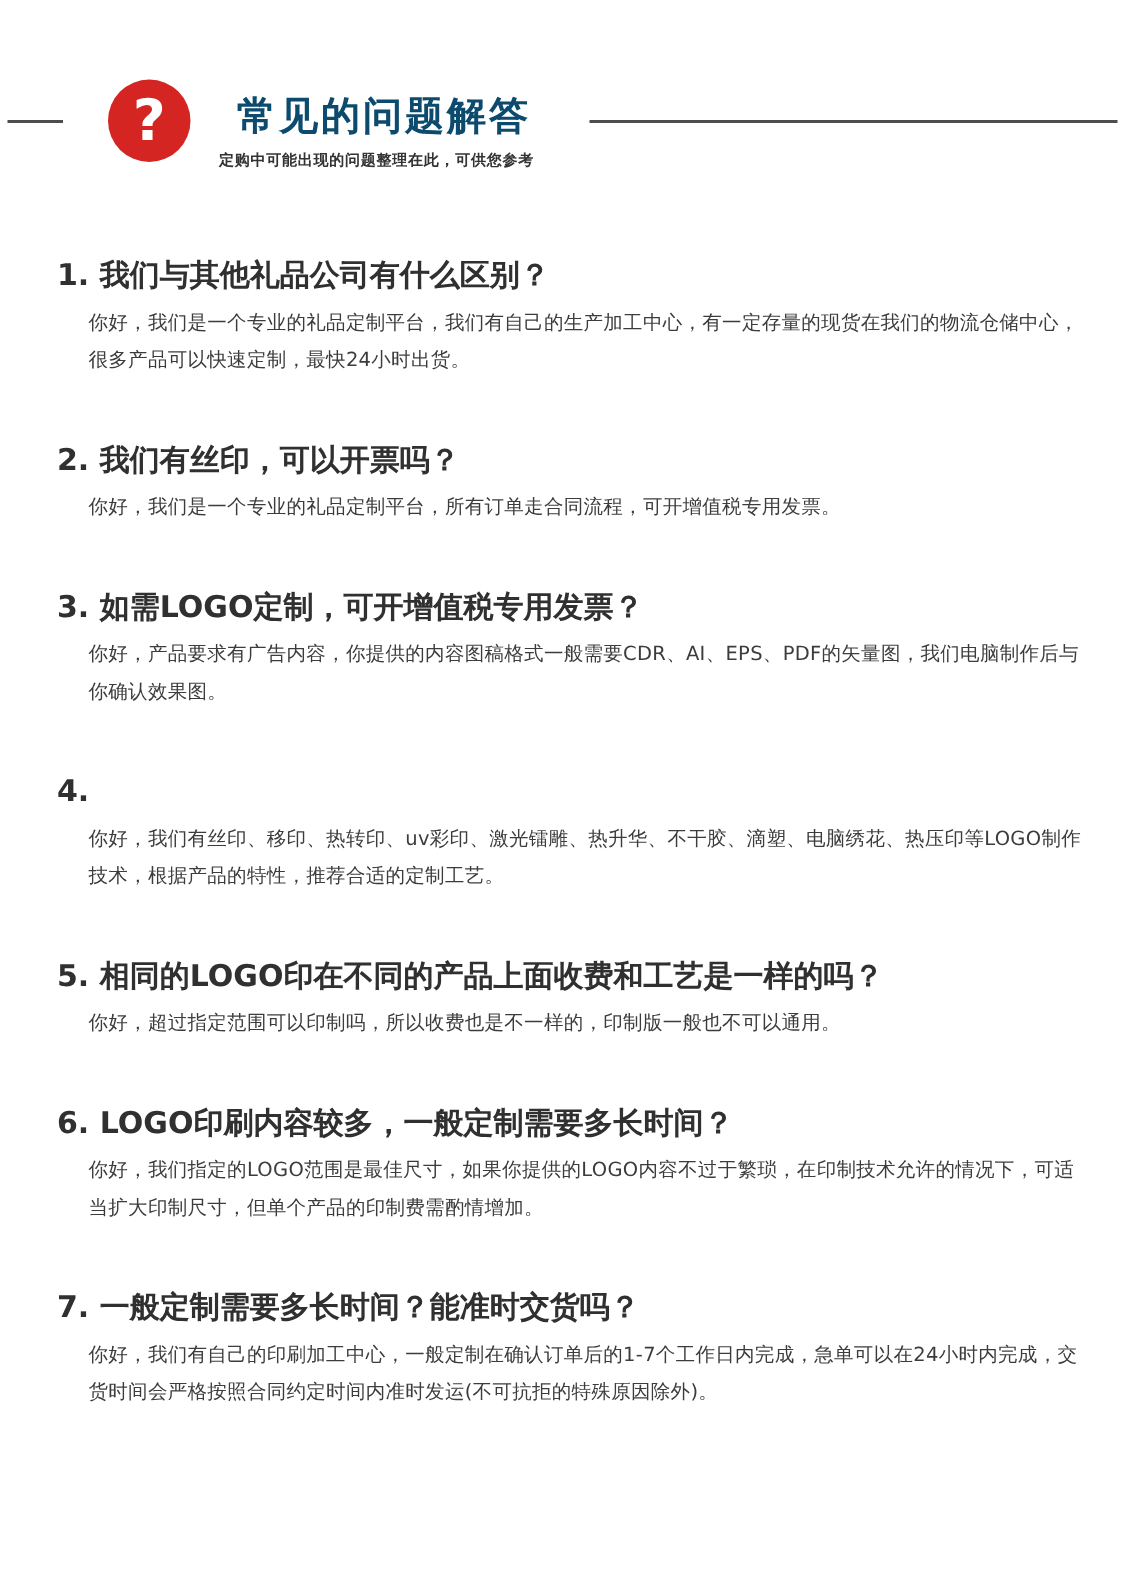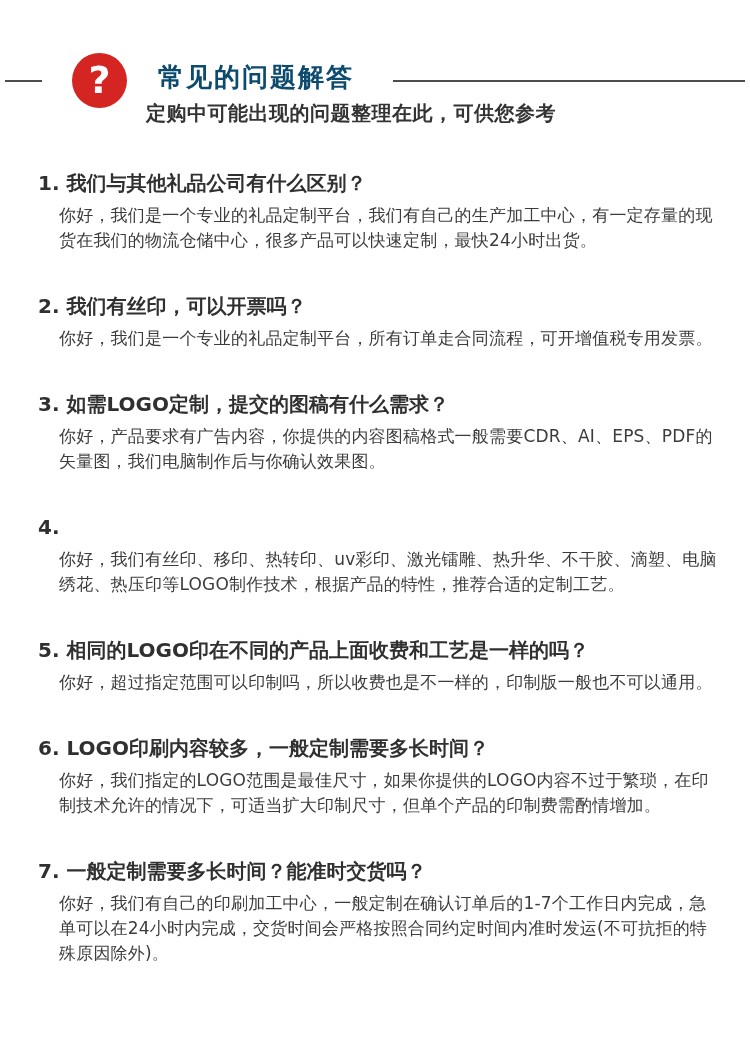--- a/index.html
+++ b/index.html
@@ -61,21 +61,21 @@
     font-size: 26px;
     font-weight: bold;
     color: #0c4a6e;
     letter-spacing: 2px;
     white-space: nowrap;
   }
   .header-subtitle {
     position: absolute;
     left: 146px;
     top: 100px;
-    font-size: 20px;
+    font-size: 10px;
     font-weight: bold;
     color: #333333;
     letter-spacing: 0.5px;
     white-space: nowrap;
   }
   
   .faq {
     padding: 20px 28px 0 38px;
   }
   .faq-item {
@@ -88,21 +88,21 @@
     font-weight: bold;
     color: #303030;
   }
   .faq-question .q-num {
     margin-right: 7px;
     flex: none;
   }
   .faq-answer {
     margin-top: 7px;
     padding-left: 21px;
-    font-size: 17px;
+    font-size: 13px;
     line-height: 25px;
     color: #3c3c3c;
     letter-spacing: 0.2px;
   }
 </style>
 </head>
 <body>
 
 <div class="page">
 
@@ -130,21 +130,21 @@
       <div class="faq-question">
         <span class="q-num">2.</span>
         <span>我们有丝印，可以开票吗？</span>
       </div>
       <div class="faq-answer">你好，我们是一个专业的礼品定制平台，所有订单走合同流程，可开增值税专用发票。</div>
     </div>
 
     <div class="faq-item">
       <div class="faq-question">
         <span class="q-num">3.</span>
-        <span>如需LOGO定制，提交的图稿有什么需求？</span>
+        <span>如需LOGO定制，可开增值税专用发票？</span>
       </div>
       <div class="faq-answer">你好，产品要求有广告内容，你提供的内容图稿格式一般需要CDR、AI、EPS、PDF的矢量图，我们电脑制作后与你确认效果图。</div>
     </div>
 
     <div class="faq-item">
       <div class="faq-question">
         <span class="q-num">4.</span>
       </div>
       <div class="faq-answer">你好，我们有丝印、移印、热转印、uv彩印、激光镭雕、热升华、不干胶、滴塑、电脑绣花、热压印等LOGO制作技术，根据产品的特性，推荐合适的定制工艺。</div>
     </div>

